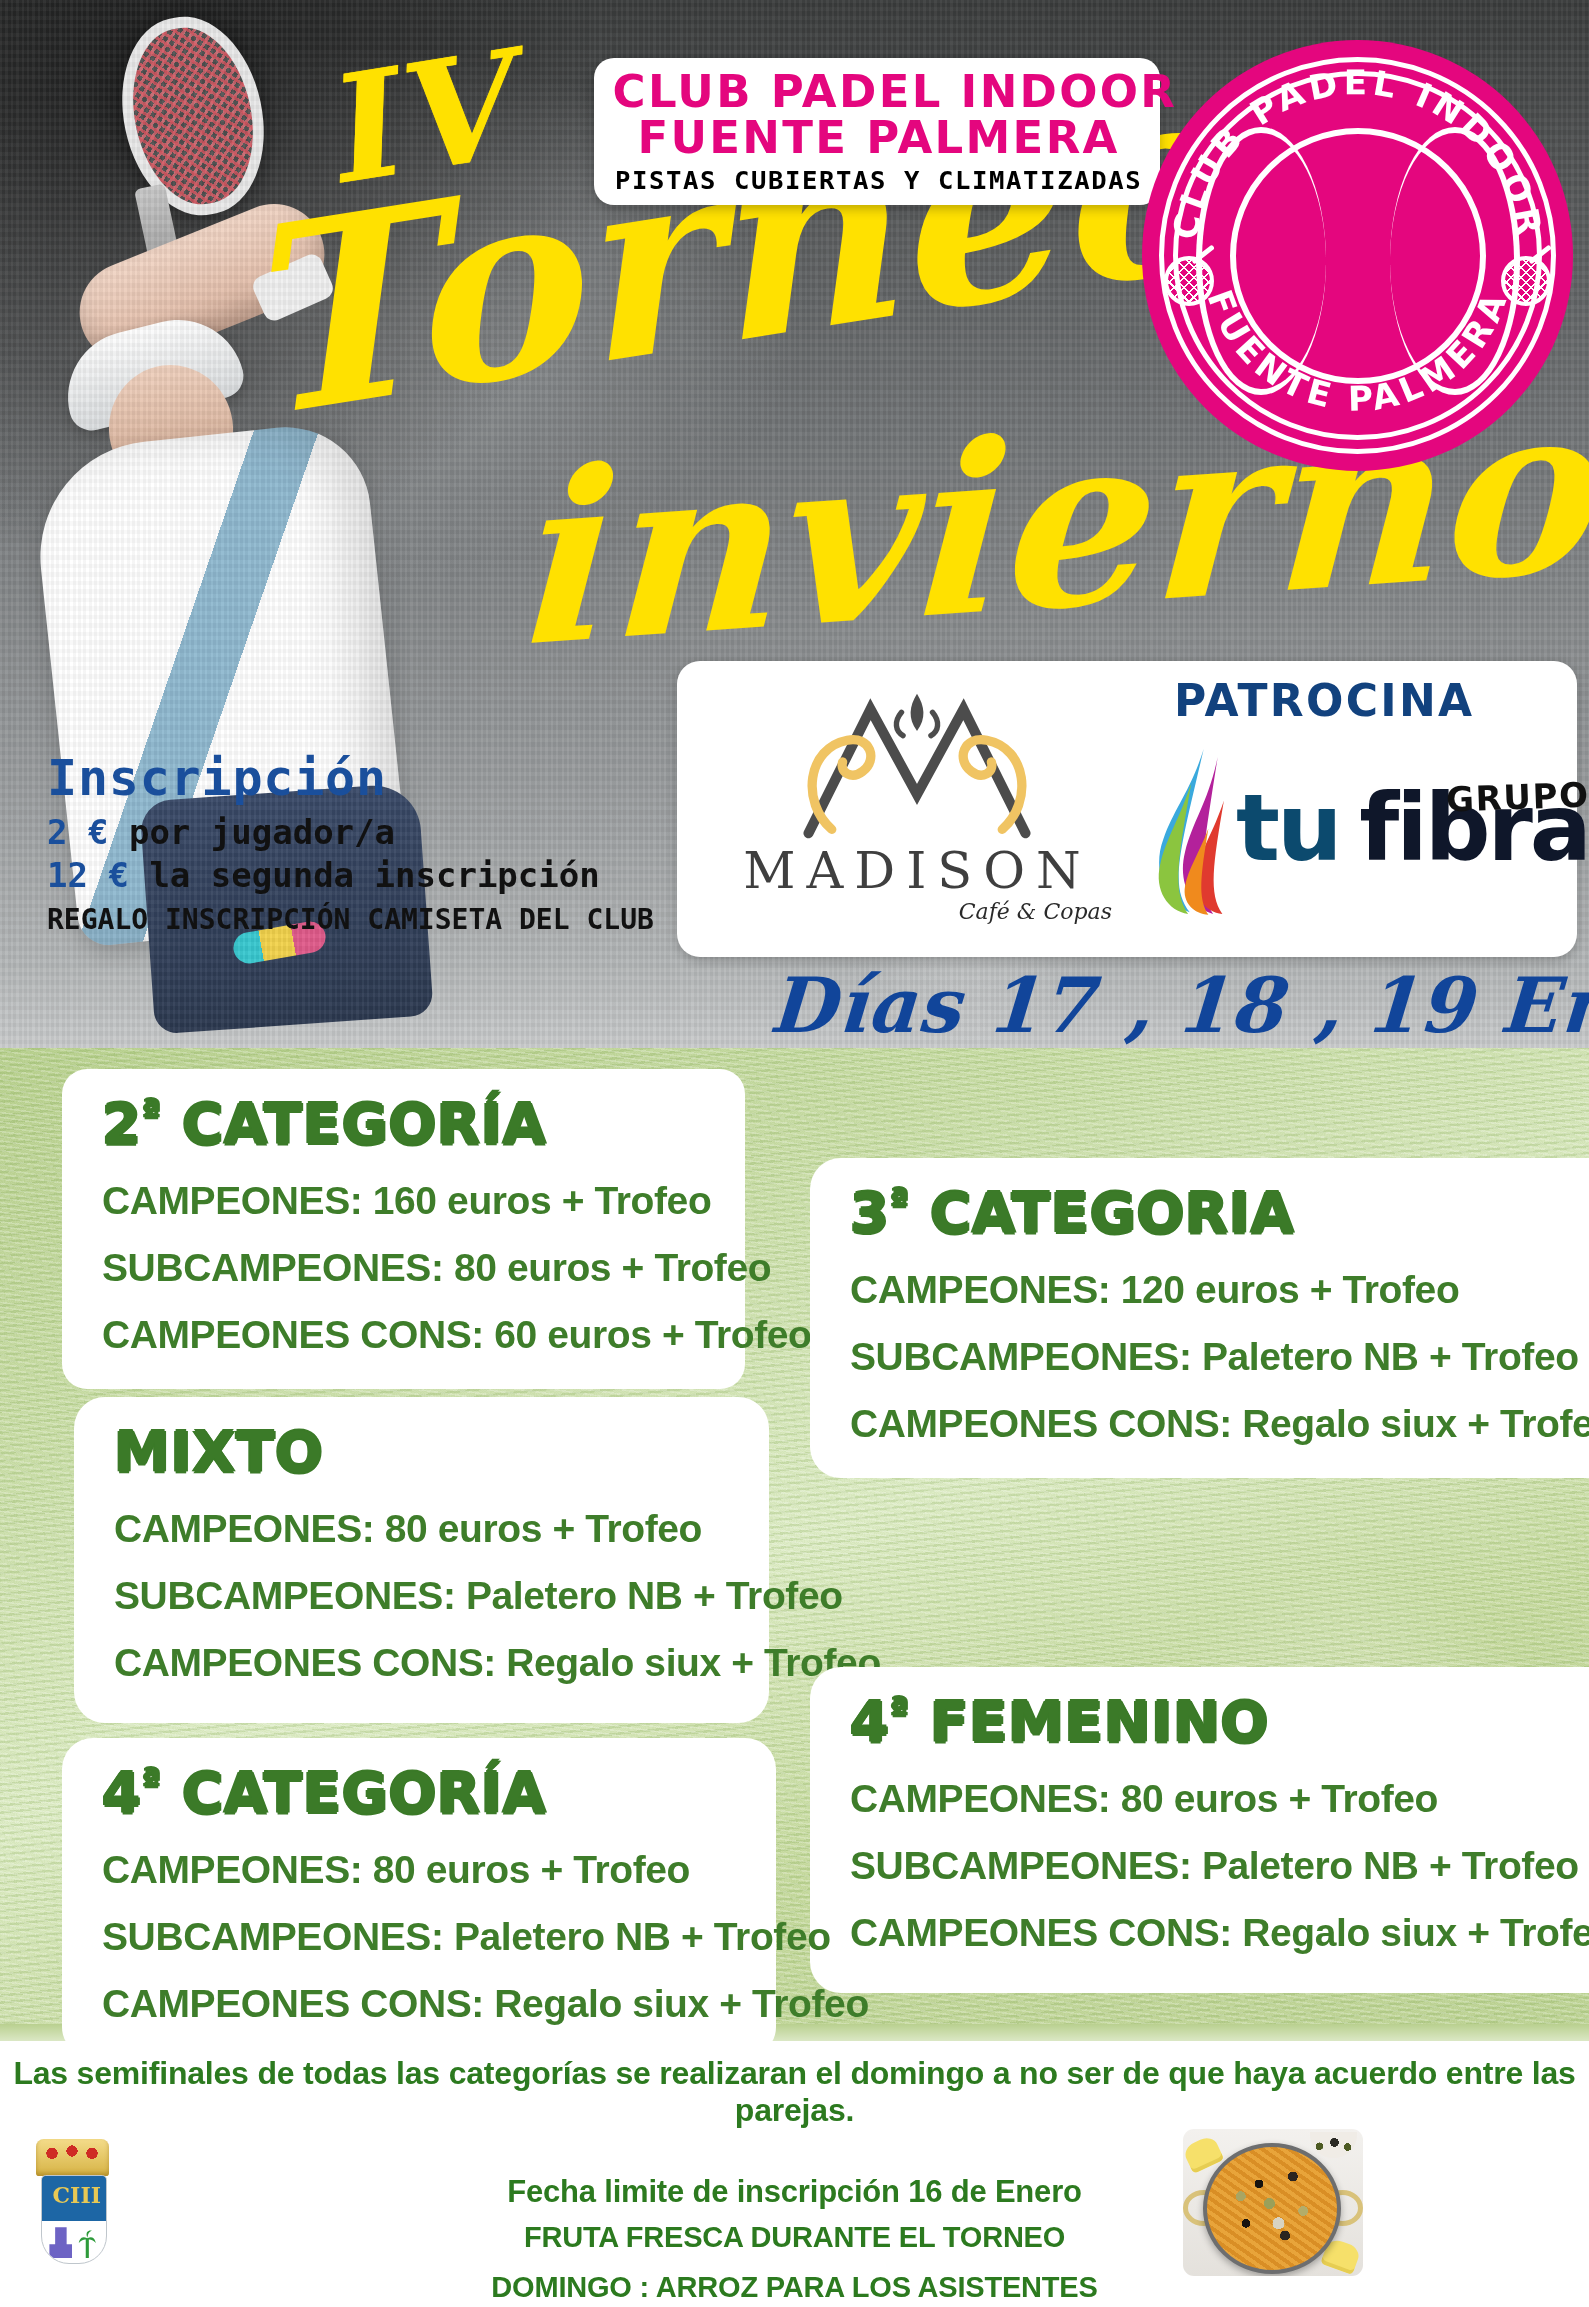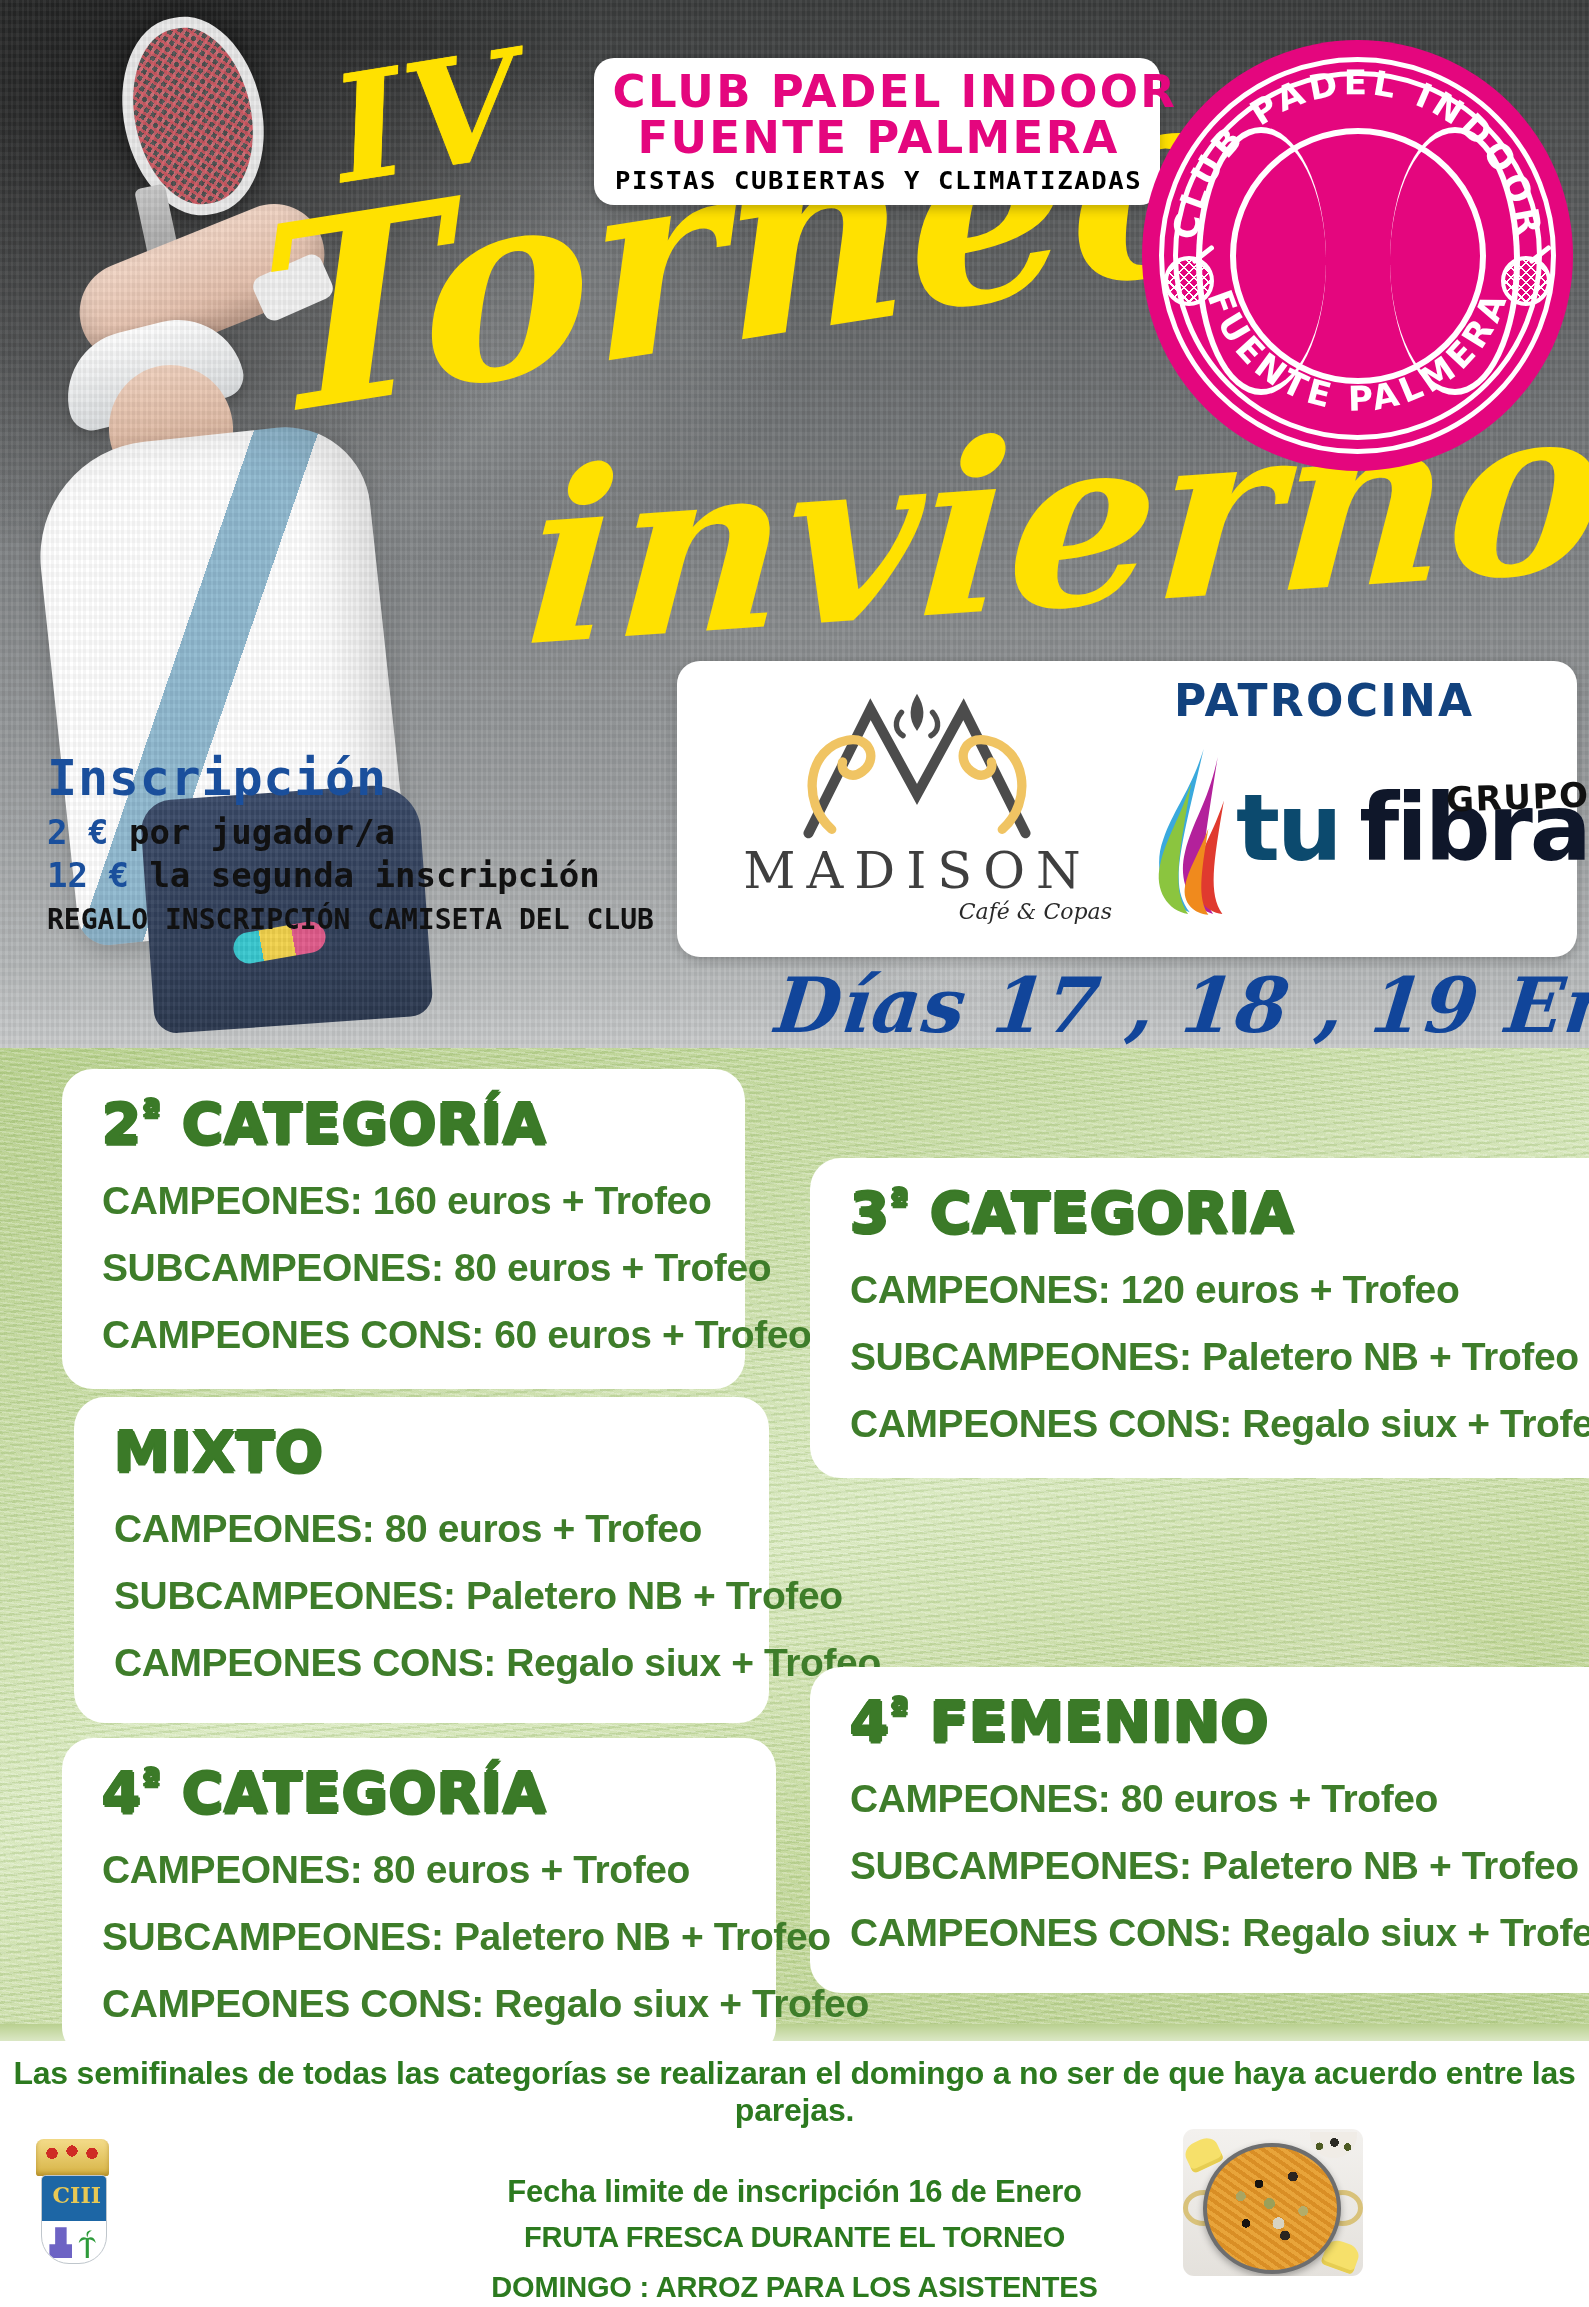--- a/index.html
+++ b/index.html
@@ -282,21 +282,21 @@
       0 1.6px 0 #3b7a28, 0 -1.6px 0 #3b7a28;
     margin-bottom:7.8px;white-space:nowrap;
   }
   .card-title .sup{font-size:34px;vertical-align:super;}
   .card-line{
     font-family:"Liberation Sans",sans-serif;font-weight:bold;
     font-size:39px;color:#3e7d2a;margin:23px 0;white-space:nowrap;
     letter-spacing:-0.4px;
   }
 
-  #card-cat2{left:62px;  top:1069px; width:683px;  height:320px;}
+  #card-cat2{left:62px;  top:1069px; width:683px;  height:320px;border-radius:25px;}
   #card-cat3{left:810px;top:1158px; width:779px;height:320px; border-top-right-radius:0;border-bottom-right-radius:0;}
   #card-mixto{left:74px; top:1397px; width:695px;  height:326px;}
   #card-fem{left:810px;top:1667px;  width:779px;height:326px; border-top-right-radius:0;border-bottom-right-radius:0;}
   #card-cat4{left:62px;  top:1738px; width:714px;  height:320px;}
 
   
   .footer{
     position:absolute;left:0;top:2041px;width:1589px;height:266px;background:#fff;
   }
   .f-line{

